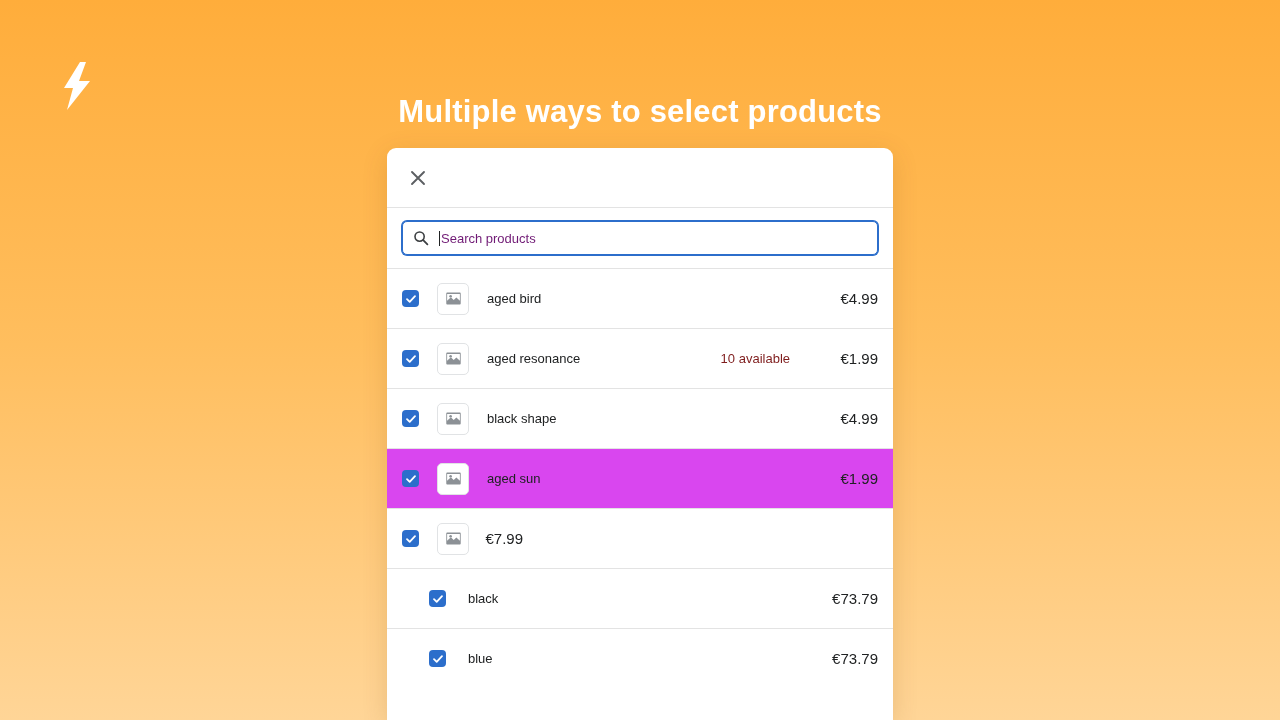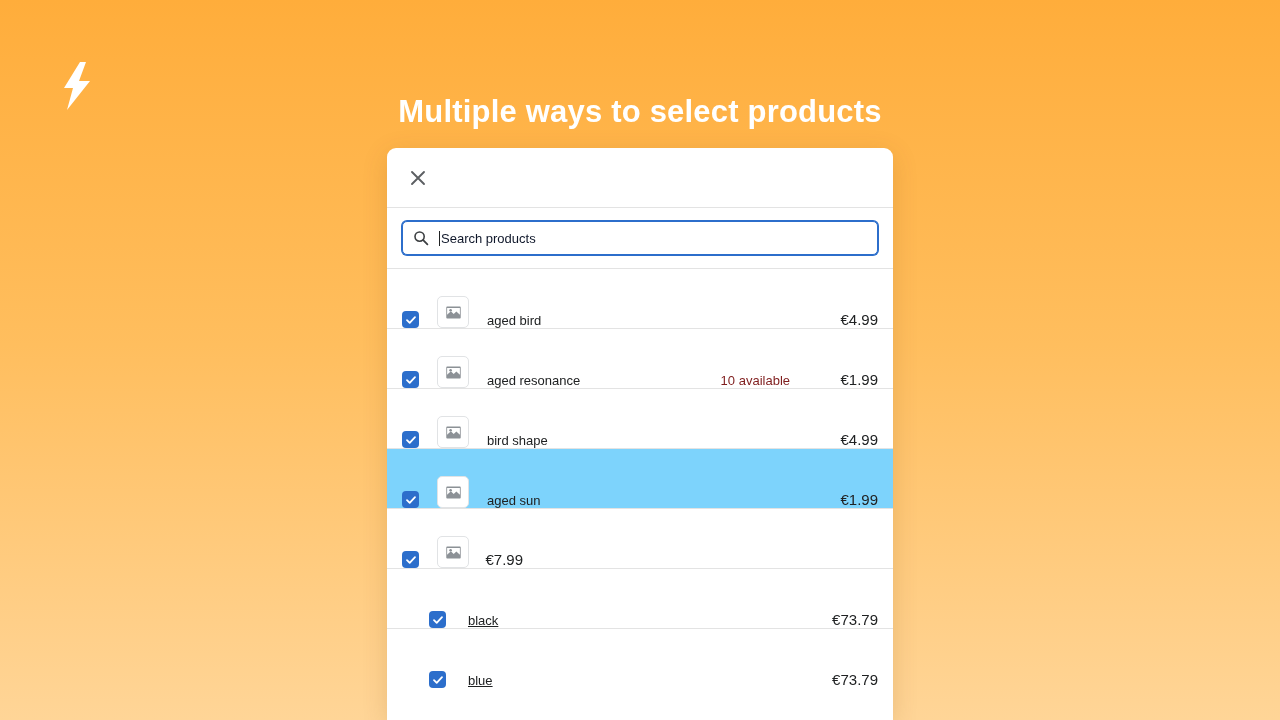--- a/index.html
+++ b/index.html
@@ -106,38 +106,38 @@
     align-items: center;
   }
   .caret {
     width: 1px;
     height: 15px;
     background: #202223;
     margin-right: 1px;
   }
   .search-placeholder {
     font-size: 13px;
-    color: #0f172a;
+    color: #701a75;
   }
 
   
   .product-list {
     flex: 1;
     overflow: hidden;
   }
   .product-row {
     height: 60px;
     display: flex;
-    align-items: flex-end;
+    align-items: center;
     border-top: 1px solid #e3e3e3;
     box-sizing: border-box;
     padding: 0 15px;
     background: #ffffff;
   }
-  .product-row.highlighted { background: #7dd3fc; }
+  .product-row.highlighted { background: #d946ef; }
   .product-row.variant { padding-left: 42px; }
 
   .checkbox {
     width: 17px;
     height: 17px;
     border-radius: 4px;
     background: #2c6ecb;
     flex-shrink: 0;
     display: flex;
     align-items: center;
@@ -165,21 +165,21 @@
   }
 
   .product-name {
     font-size: 13px;
     color: #202223;
     margin-left: 18px;
     flex: 1;
     white-space: nowrap;
     overflow: hidden;
   }
-  .product-row.variant .product-name { margin-left: 22px; text-decoration: underline; }
+  .product-row.variant .product-name { margin-left: 22px; }
 
   .availability {
     font-size: 13px;
     color: #7f1d1d;
     margin-right: 34px;
     white-space: nowrap;
   }
   .price {
     font-size: 15px;
     color: #202223;
@@ -259,21 +259,21 @@
           <svg width="12" height="12" viewBox="0 0 12 12">
             <path d="M2 6.2 L4.7 8.8 L10 3.2" fill="none" stroke="#ffffff" stroke-width="1.8" stroke-linecap="round" stroke-linejoin="round"></path>
           </svg>
         </div>
         <div class="thumb">
           <svg width="17" height="17" viewBox="0 0 20 20">
             <path d="M2.5 3h15a1 1 0 011 1v12a1 1 0 01-1 1h-15a1 1 0 01-1-1V4a1 1 0 011-1zm0 1.6v8.1l4.4-4.1 3.3 3.1 3.2-3 4.1 3.8V4.6z" fill="#8c9196"></path>
             <circle cx="6.6" cy="7.4" r="1.5" fill="#8c9196"></circle>
           </svg>
         </div>
-        <div class="product-name">bird shape</div>
+        <div class="product-name">black shape</div>
         <div class="price">€4.99</div>
       </div>
       <div class="product-row highlighted">
         <div class="checkbox">
           <svg width="12" height="12" viewBox="0 0 12 12">
             <path d="M2 6.2 L4.7 8.8 L10 3.2" fill="none" stroke="#ffffff" stroke-width="1.8" stroke-linecap="round" stroke-linejoin="round"></path>
           </svg>
         </div>
         <div class="thumb">
           <svg width="17" height="17" viewBox="0 0 20 20">

